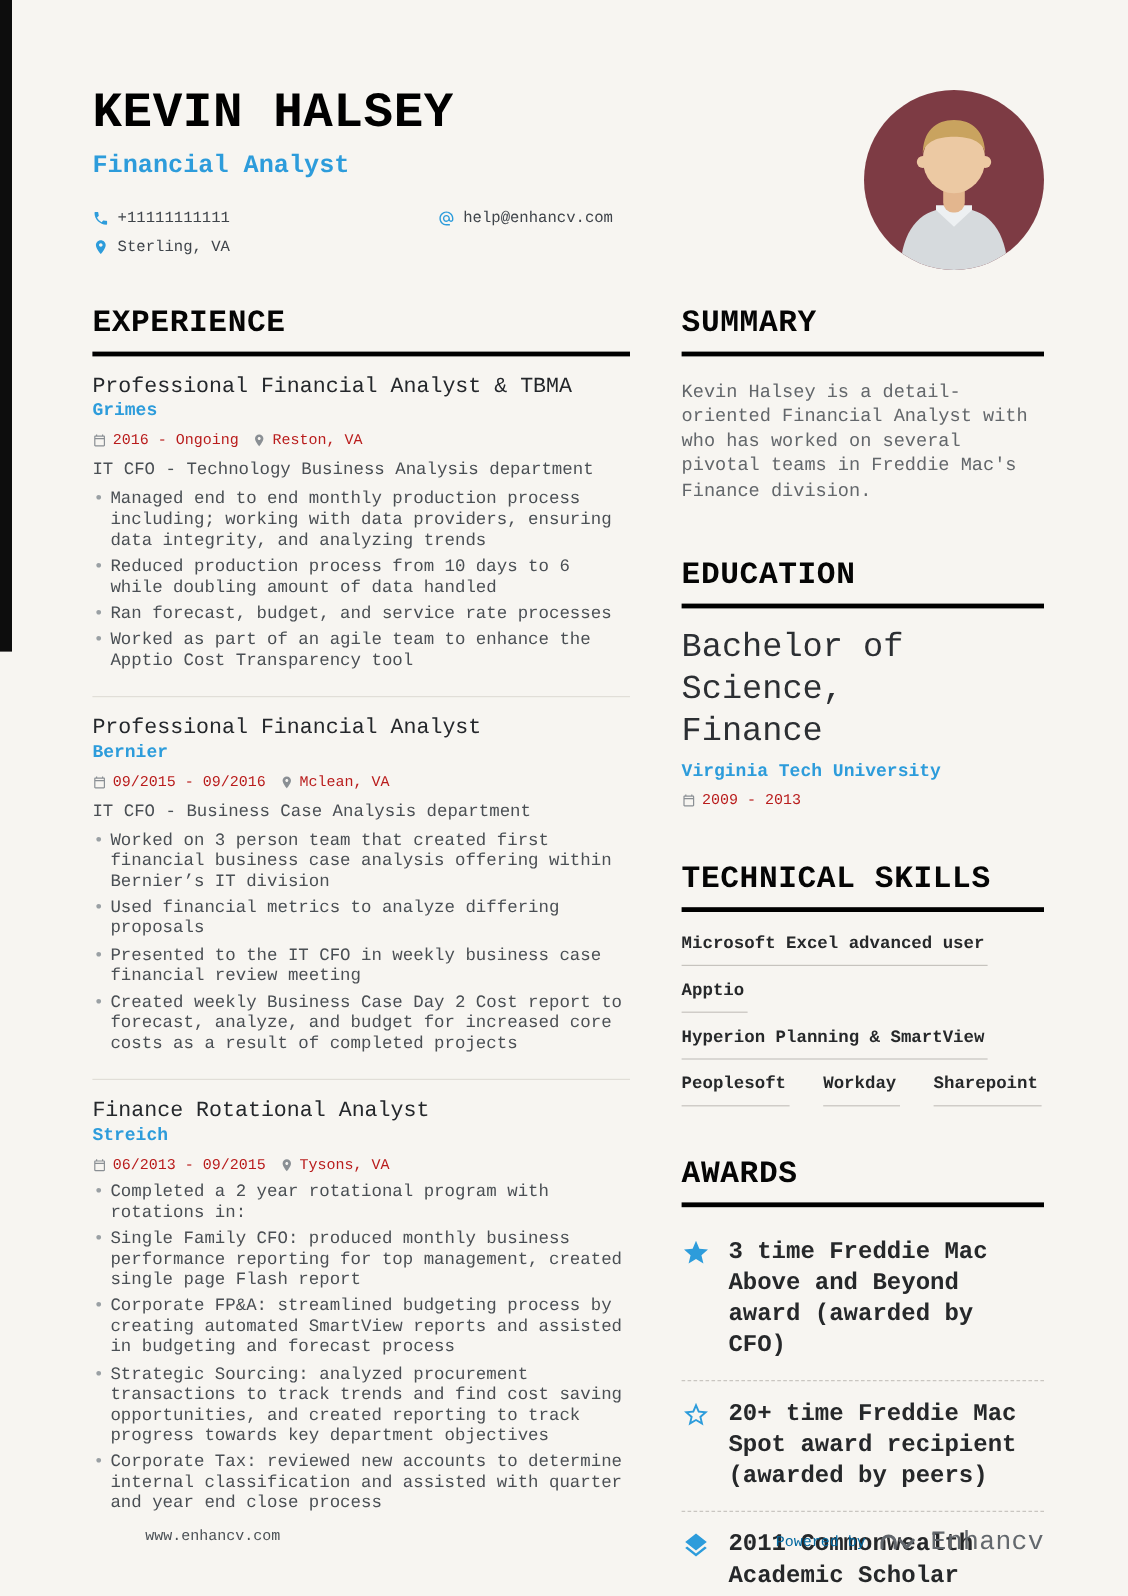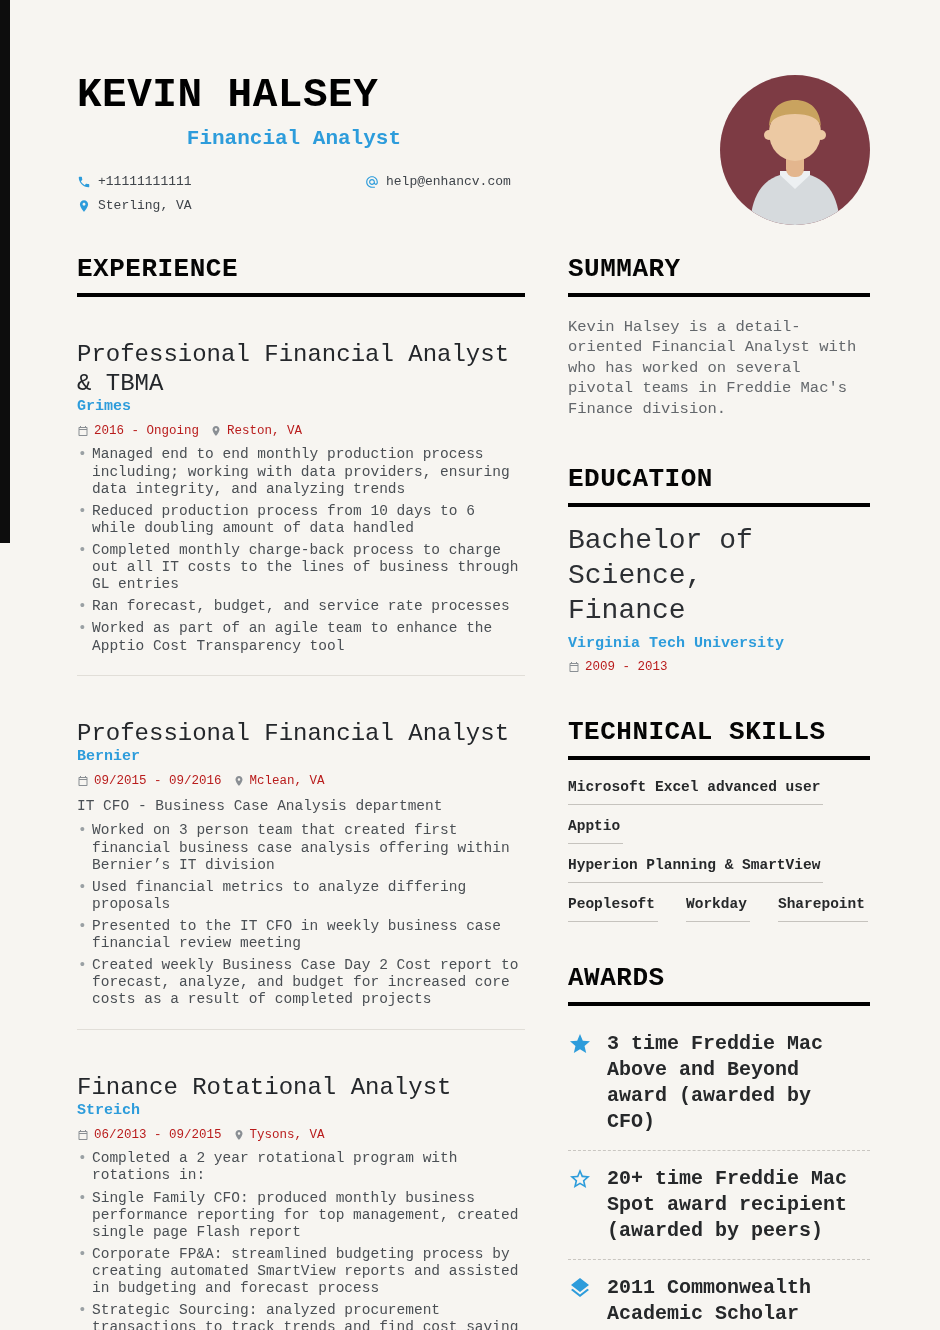--- a/index.html
+++ b/index.html
@@ -5,37 +5,37 @@
   * { margin:0; padding:0; box-sizing:border-box; }
   html,body { background:#ffffff; }
   body { font-family:"Liberation Sans","DejaVu Sans",sans-serif; }
   .page { position:relative; width:940px; height:1330px; margin:0 auto; background:#f7f5f1; overflow:hidden; color:#2b2b2b; }
   .left-edge-bar { position:absolute; left:0; top:0; width:10px; height:543px; background:#0d0d0d; }
   .content { position:relative; padding:0 70px 0 77px;font-family:Liberation Mono, monospace; }
 
   
   .header { display:flex; justify-content:space-between; align-items:flex-start; padding-top:73px; }
   .name { font-size:41px; font-weight:900; letter-spacing:.5px; color:#000; line-height:1.1; }
-  .headline { font-size:21px; font-weight:bold; color:var(--accent,#2d9cdb); margin-top:9px;text-align:center; }
+  .headline { font-size:21px; font-weight:bold; color:var(--accent,#2d9cdb); margin-top:9px; }
   .contacts { display:grid; grid-template-columns:288px auto; row-gap:9px; margin-top:24px; font-size:13px; color:#3f444a; }
   .contact { display:flex; align-items:center; gap:7px; }
   .contact .ic { width:14px; height:14px; fill:var(--accent,#2d9cdb); flex:none; }
   .avatar { width:150px; height:150px; border-radius:50%; overflow:hidden; flex:none; margin-top:2px; }
   .avatar svg { display:block; width:150px; height:150px; }
 
   
   .columns { display:flex; gap:43px; margin-top:30px; }
   .col-left { width:448px; flex:none; }
   .col-right { width:302px; flex:none; }
   .sec-heading { font-size:26px; font-weight:800; letter-spacing:.5px; color:#050505; border-bottom:4px solid #000; padding-bottom:8px; line-height:1.15; }
 
   
   .job { padding:16px 0 20px; border-bottom:1px solid #e1ded8; }
   .job:last-child { border-bottom:none; }
-  .job-title { font-size:24px; color:#24272b; line-height:1.2;margin-top:28px; }
+  .job-title { font-size:18px; color:#24272b; line-height:1.2; }
   .company { font-size:15px; font-weight:bold; color:var(--accent,#2d9cdb); margin-top:0; }
   .meta { display:flex; align-items:center; gap:11px; margin-top:9px; font-size:12.5px; color:#b91c1c; }
   .meta-item { display:flex; align-items:center; gap:5px; }
   .meta .ic { width:12px; height:12px; fill:#8a8f94; flex:none; }
   .dept { font-size:14.5px; color:#4a4f54; margin-top:10px; }
   .bullets { list-style:none; margin-top:8px; }
   .bullets li { position:relative; padding-left:15px; font-size:14.5px; line-height:1.18; color:#4a4f54; margin-top:5px; }
   .bullets li::before { content:"•"; position:absolute; left:1px; top:0; color:#9aa0a4; }
 
   
@@ -126,24 +126,24 @@
                 </svg>
               <span>2016 - Ongoing</span>
             </span>
             <span class="meta-item">
               <svg class="ic" viewBox="0 0 24 24">
                   <path d="M12 2C8.13 2 5 5.13 5 9c0 5.25 7 13 7 13s7-7.75 7-13c0-3.87-3.13-7-7-7zm0 9.5c-1.38 0-2.5-1.12-2.5-2.5s1.12-2.5 2.5-2.5 2.5 1.12 2.5 2.5-1.12 2.5-2.5 2.5z"></path>
                 </svg>
               <span>Reston, VA</span>
             </span>
           </div>
+          <div class="dept">IT CFO - Technology Business Analysis department</div>
           <ul class="bullets">
             <li>Managed end to end monthly production process including; working with data providers, ensuring data integrity, and analyzing trends</li>
             <li>Reduced production process from 10 days to 6 while doubling amount of data handled</li>
-            <li>Completed monthly charge-back process to charge out all IT costs to the lines of business through GL entries</li>
             <li>Ran forecast, budget, and service rate processes</li>
             <li>Worked as part of an agile team to enhance the Apptio Cost Transparency tool</li>
           </ul>
         </div>
 
         <div class="job">
           <div class="job-title">Professional Financial Analyst</div>
           <div class="company">Bernier</div>
           <div class="meta">
             <span class="meta-item">

